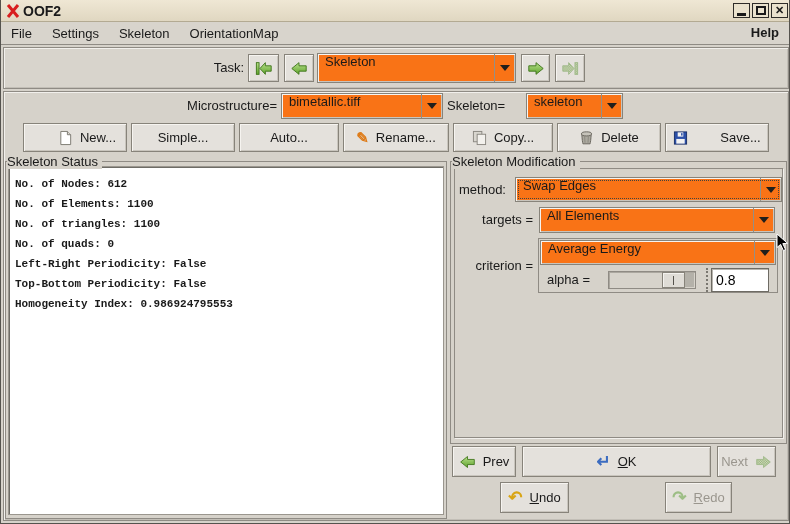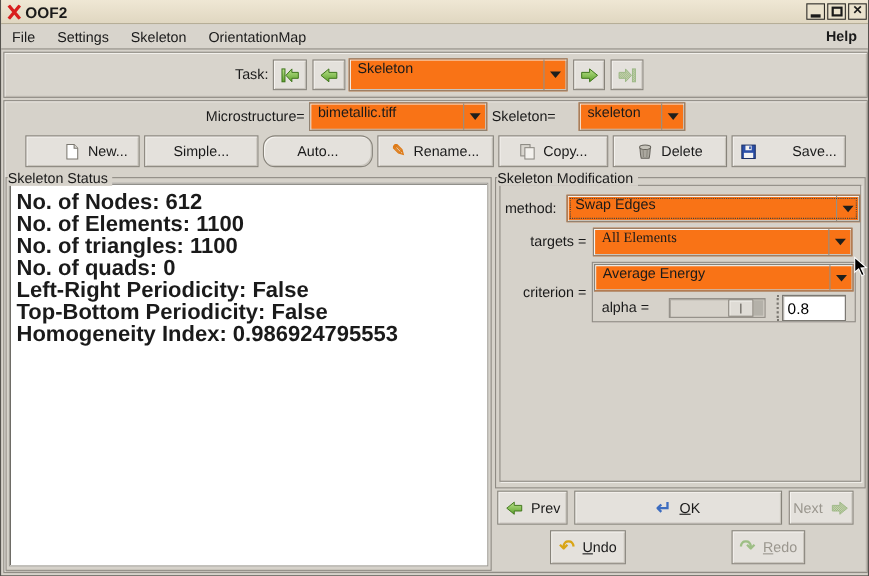--- a/index.html
+++ b/index.html
@@ -52,21 +52,21 @@
   .label-l { position:absolute; text-align:left; white-space:nowrap; }
 
   
   .gframe { position:absolute; border:1px solid #8F8B84; }
   .legend { position:absolute; height:15px; line-height:15px; background:#D6D2CA; padding-right:4px;
             white-space:nowrap; z-index:3; }
 
   .statusarea { position:absolute; left:7px; top:166px; width:436px; height:349px; background:#FFFFFF;
                 border:1px solid #9A968E; box-shadow:inset 1px 1px 0 #6E6C66;
                 padding:7px 0 0 6px; overflow:hidden; }
-  .statusline { font-family:Liberation Sans, sans-serif; font-weight:bold; font-size:20px;
+  .statusline { font-family:Liberation Mono, monospace; font-weight:bold; font-size:11px;
                 line-height:20px; white-space:pre; }
 
   .innerbox { position:absolute; left:453px; top:168px; width:329px; height:270px;
               border:1px solid #8F8B84; box-shadow:1px 1px 0 #F2F0EC; }
   .critbox  { position:absolute; left:537px; top:238px; width:240px; height:55px;
               border:1px solid #8F8B84; background:#D6D2CA; }
 
   .slider-trough { position:absolute; left:607px; top:271px; width:88px; height:18px;
                    border:1px solid #8F8B84; background:#D7D3CB; box-shadow:inset 1px 1px 0 #ABA79F; }
   .slider-dark { position:absolute; right:1px; top:1px; bottom:1px; width:11px; background:#B4B1A9; }
@@ -183,21 +183,21 @@
   <div class="btn" style="left:22px; top:123px; width:104px; height:29px;padding-left:24px;">
     <svg width="15" height="16" viewBox="0 0 16 16">
       <path d="M3,1 H10 L13.5,4.5 V15 H3 Z" fill="#FFFFFF" stroke="#7A776F"></path>
       <path d="M10,1 V4.5 H13.5" fill="#DDDAD2" stroke="#7A776F"></path>
     </svg>
     <span>New...</span>
   </div>
   <div class="btn" style="left:130px; top:123px; width:104px; height:29px;">
     <span>Simple...</span>
   </div>
-  <div class="btn" style="left:238px; top:123px; width:100px; height:29px;border-radius:11px;">
+  <div class="btn" style="left:238px; top:123px; width:100px; height:29px;">
     <span>Auto...</span>
   </div>
   <div class="btn" style="left:342px; top:123px; width:106px; height:29px;">
     <span class="icon-txt" style="color:#DE7A16; font-size:15px;">✎</span>
     <span>Rename...</span>
   </div>
   <div class="btn" style="left:452px; top:123px; width:100px; height:29px;">
     <svg width="15" height="16" viewBox="0 0 16 16">
       <rect x="1.5" y="1" width="9" height="11" fill="#D9D6CF" stroke="#8A8780"></rect>
       <rect x="5.5" y="4" width="9" height="11" fill="#F3F1ED" stroke="#8A8780"></rect>
@@ -241,21 +241,21 @@
   <span class="label-l" style="left:458px; top:177px; line-height:25px;">method:</span>
   <div class="combo" style="left:514px; top:177px; width:267px; height:25px;gap:12px;">
     <span class="combo-text">Swap Edges</span>
     <span class="combo-arrow">
         <span class="tri-down"></span>
       </span>
     <div class="focus-dots"></div>
   </div>
 
   <span class="label-r" style="left:440px; top:207px; width:92px; line-height:26px;">targets =</span>
-  <div class="combo" style="left:538px; top:207px; width:236px; height:26px;font-family:Liberation Serif, serif;">
+  <div class="combo" style="left:538px; top:207px; width:236px; height:26px;">
     <span class="combo-text">All Elements</span>
     <span class="combo-arrow">
         <span class="tri-down"></span>
       </span>
   </div>
 
   <span class="label-r" style="left:440px; top:239px; width:92px; line-height:54px;">criterion =</span>
   <div class="critbox"></div>
   <div class="combo" style="left:539px; top:240px; width:236px; height:25px;">
     <span class="combo-text">Average Energy</span>

